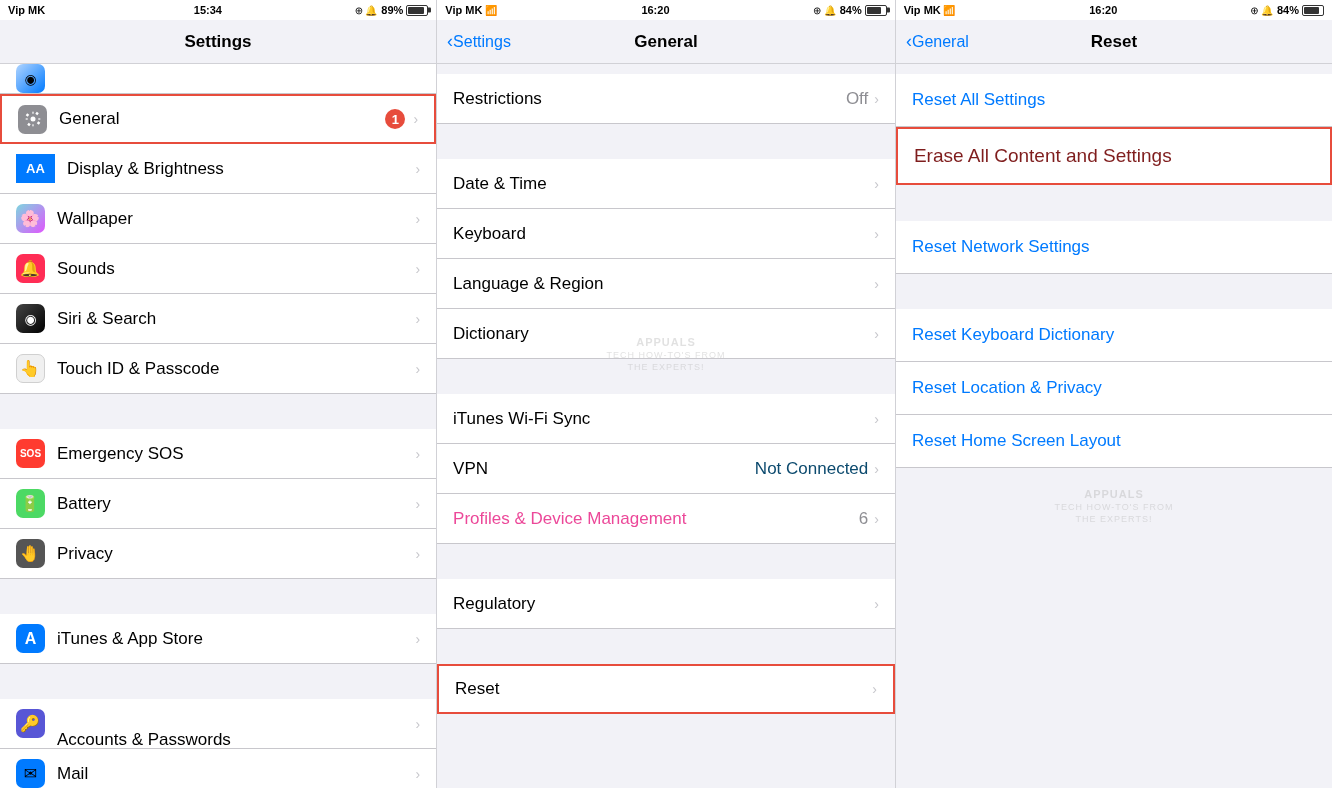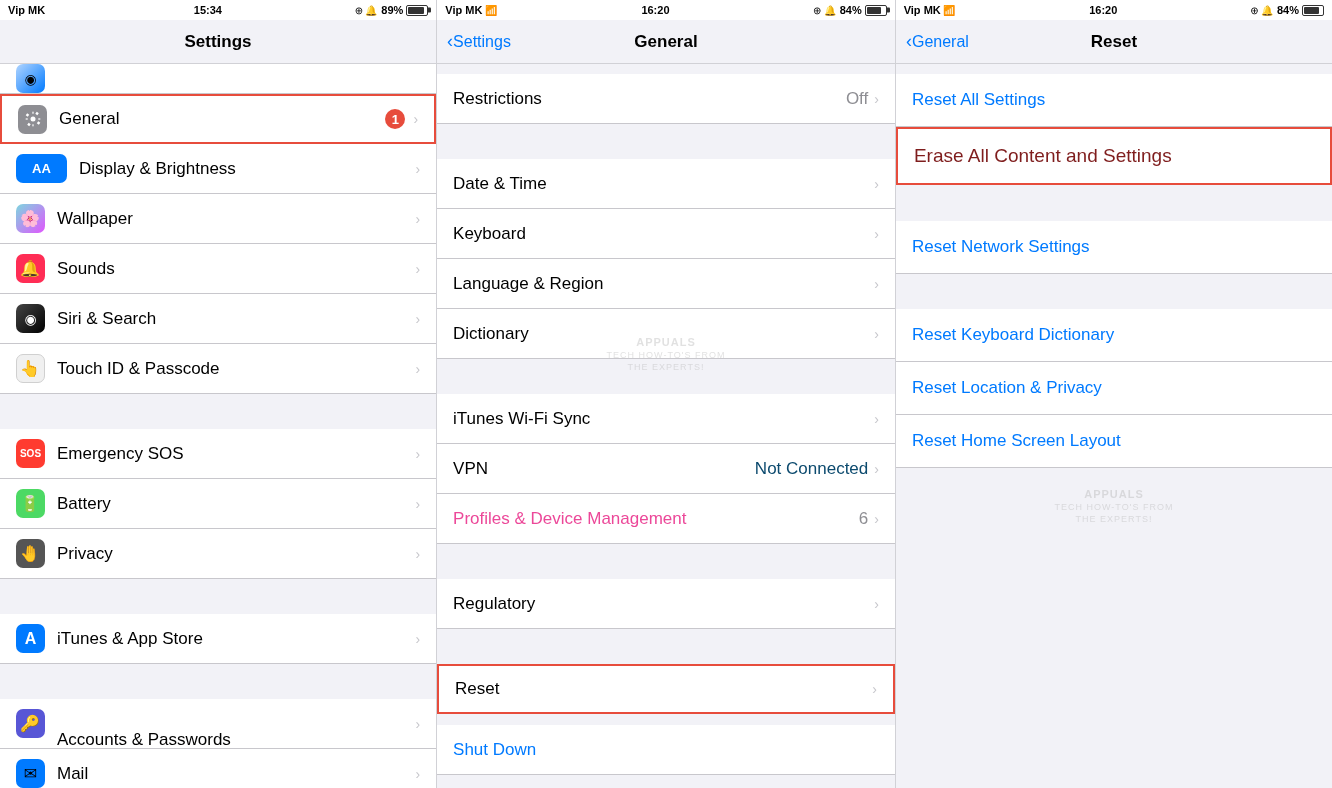--- a/index.html
+++ b/index.html
@@ -95,21 +95,21 @@
             <circle cx="9" cy="9" r="2.5"></circle>
             <path d="M9 1l1 2.5h-2L9 1zm0 16l-1-2.5h2L9 17zM1 9l2.5-1v2L1 9zm16 0l-2.5 1v-2L17 9zM3.2 3.2l2 1.5-1.5 2-2-1.5 1.5-2zm11.6 11.6l-2-1.5 1.5-2 2 1.5-1.5 2zm0-11.6l-1.5 2-2-1.5 1.5-2 2 1.5zM3.2 14.8l1.5-2 2 1.5-1.5 2-2-1.5z"></path>
           </svg>
         </div>
         <span style="flex:1;font-size:17px;color:#000;">General</span>
         <div style="background:#e74c3c;color:#fff;border-radius:10px;min-width:20px;height:20px;display:flex;align-items:center;justify-content:center;font-size:13px;font-weight:600;margin-right:8px;padding:0 5px;">1</div>
         <span style="color:#c7c7cc;font-size:14px;">›</span>
       </div>
 
       <div style="display:flex;align-items:center;background:#fff;padding:0 16px;height:50px;border-bottom:0.5px solid #c8c7cc;cursor:pointer;">
-        <div style="width:51px;height:29px;border-radius:7px;background:#007aff;display:flex;align-items:center;justify-content:center;margin-right:12px;font-size:13px;font-weight:700;color:white;">AA</div>
+        <div style="width:39px;height:29px;border-radius:0;background:#007aff;display:flex;align-items:center;justify-content:center;margin-right:12px;font-size:13px;font-weight:700;color:white;">AA</div>
         <span style="flex:1;font-size:17px;color:#000;">Display &amp; Brightness</span>
         <span style="color:#c7c7cc;font-size:14px;">›</span>
       </div>
 
       <div style="display:flex;align-items:center;background:#fff;padding:0 16px;height:50px;border-bottom:0.5px solid #c8c7cc;cursor:pointer;">
         <div style="width:29px;height:29px;border-radius:7px;background:linear-gradient(135deg,#7ed6df,#e056fd);display:flex;align-items:center;justify-content:center;margin-right:12px;font-size:16px;">🌸</div>
         <span style="flex:1;font-size:17px;color:#000;">Wallpaper</span>
         <span style="color:#c7c7cc;font-size:14px;">›</span>
       </div>
 
@@ -235,23 +235,20 @@
 
       <div style="height:35px;background:#f2f2f7;"></div>
 
       <div style="display:flex;align-items:center;background:#fff;padding:0 16px;height:50px;border:2px solid #e74c3c;cursor:pointer;margin-bottom:1px;">
         <span style="flex:1;font-size:17px;color:#000;">Reset</span>
         <span style="color:#c7c7cc;font-size:14px;">›</span>
       </div>
 
       <div style="height:10px;background:#f2f2f7;"></div>
 
-      <div style="display:flex;align-items:center;background:#fff;padding:0 16px;height:50px;border-bottom:0.5px solid #c8c7cc;cursor:pointer;">
-        <span style="flex:1;font-size:17px;color:#007aff;">Shut Down</span>
-      </div>
 
       <div style="position:absolute;top:40%;left:50%;transform:translate(-50%,-50%);opacity:0.35;pointer-events:none;text-align:center;width:200px;">
         <div style="font-size:11px;color:#aaa;font-weight:700;letter-spacing:1px;">APPUALS<br><span style="font-size:9px;font-weight:400;">TECH HOW-TO'S FROM<br>THE EXPERTS!</span></div>
       </div>
     </div>
 
     <div style="flex:1; background:#f2f2f7; overflow-y:auto;">
       <div style="height:10px;background:#f2f2f7;"></div>
 
       <div style="display:flex;align-items:center;padding:16px;background:#fff;border-bottom:0.5px solid #c8c7cc;cursor:pointer;min-height:50px;">

